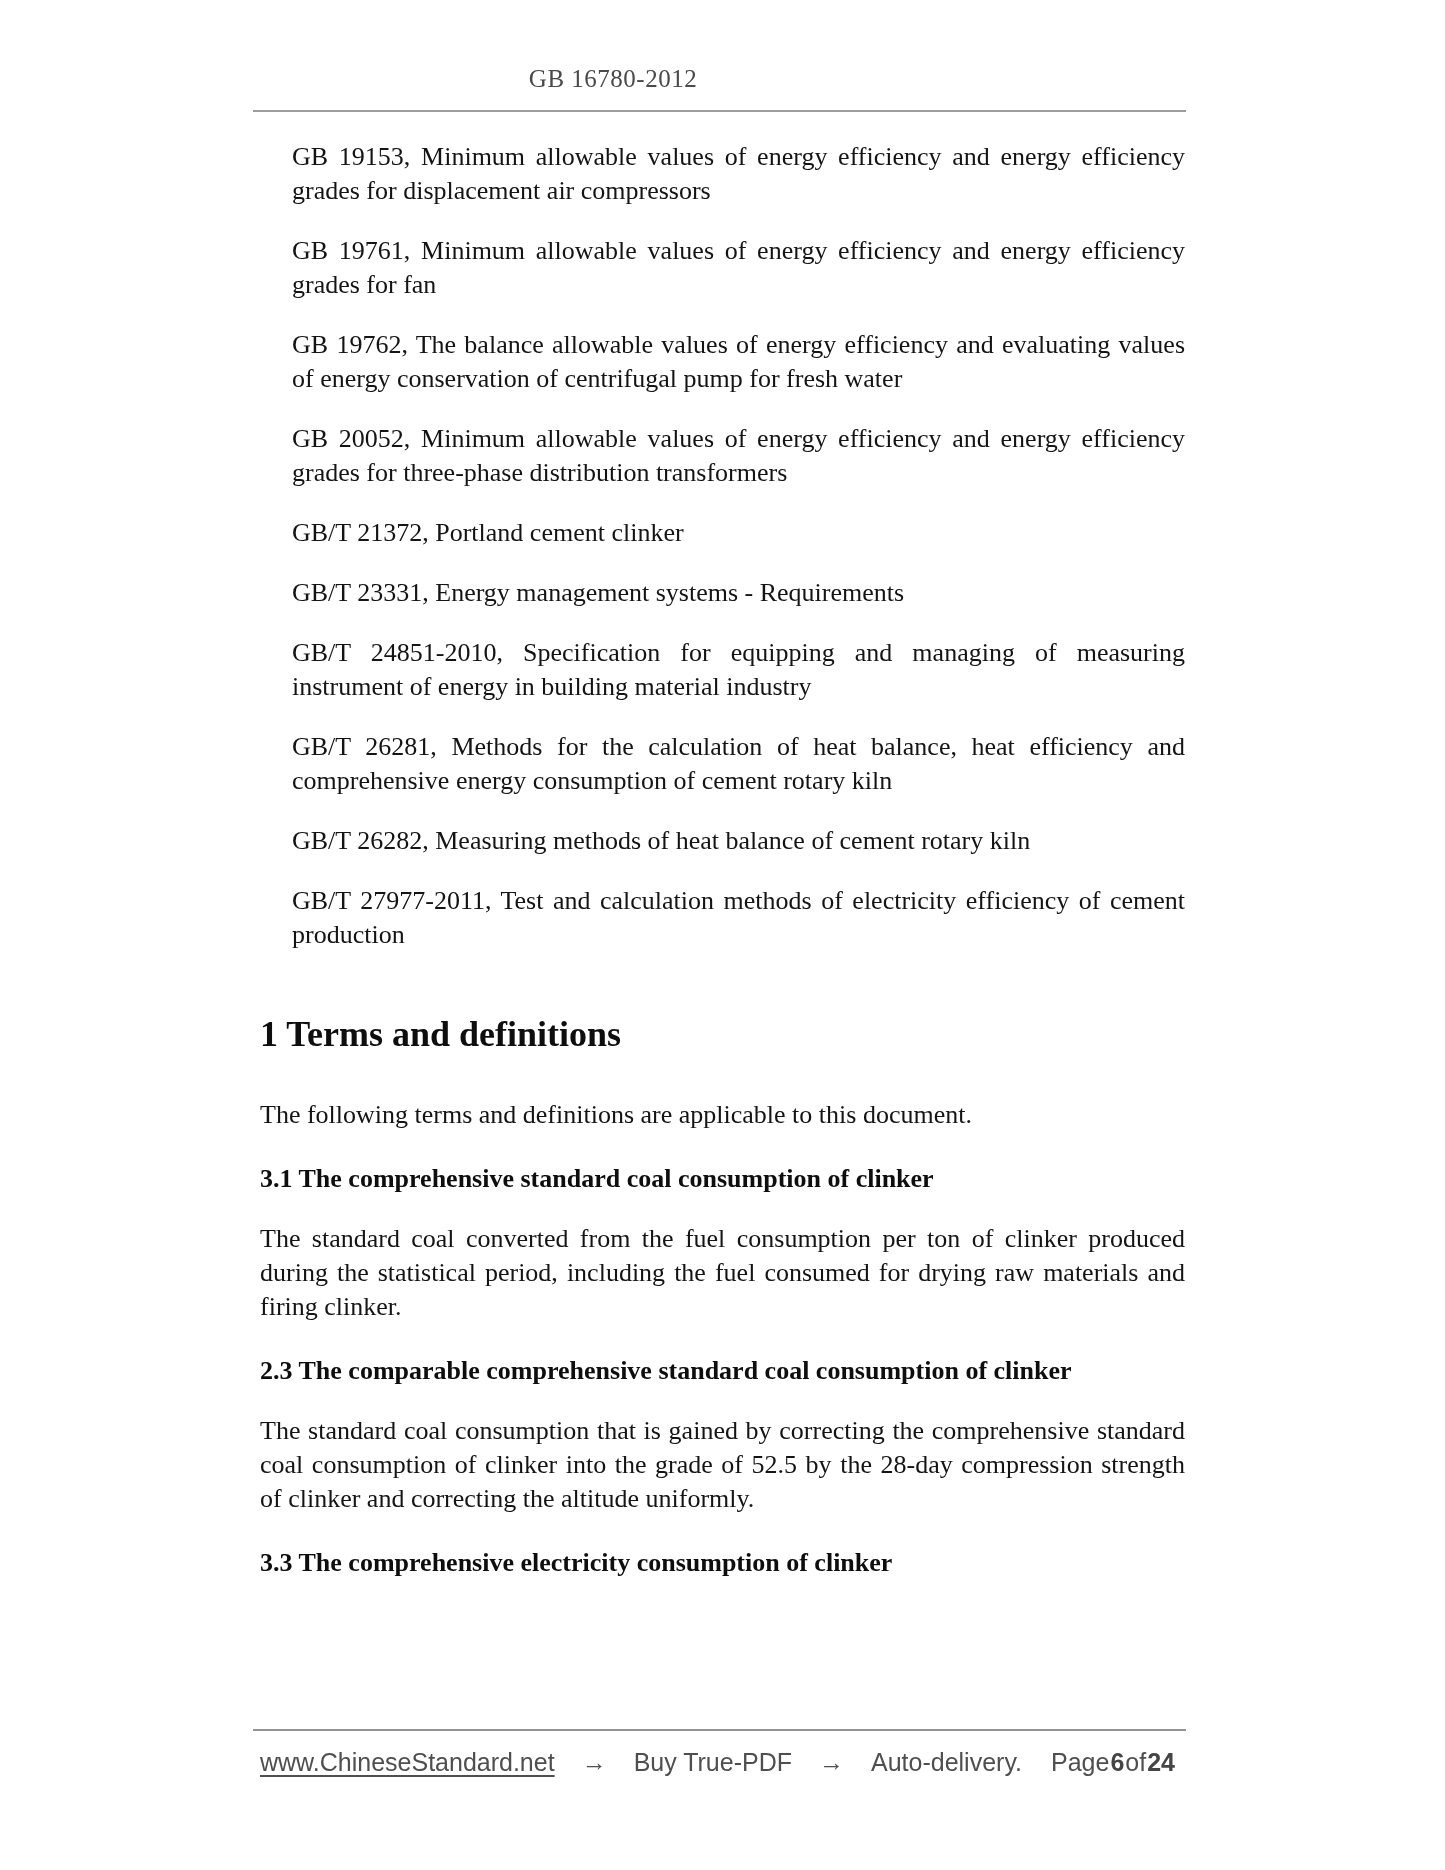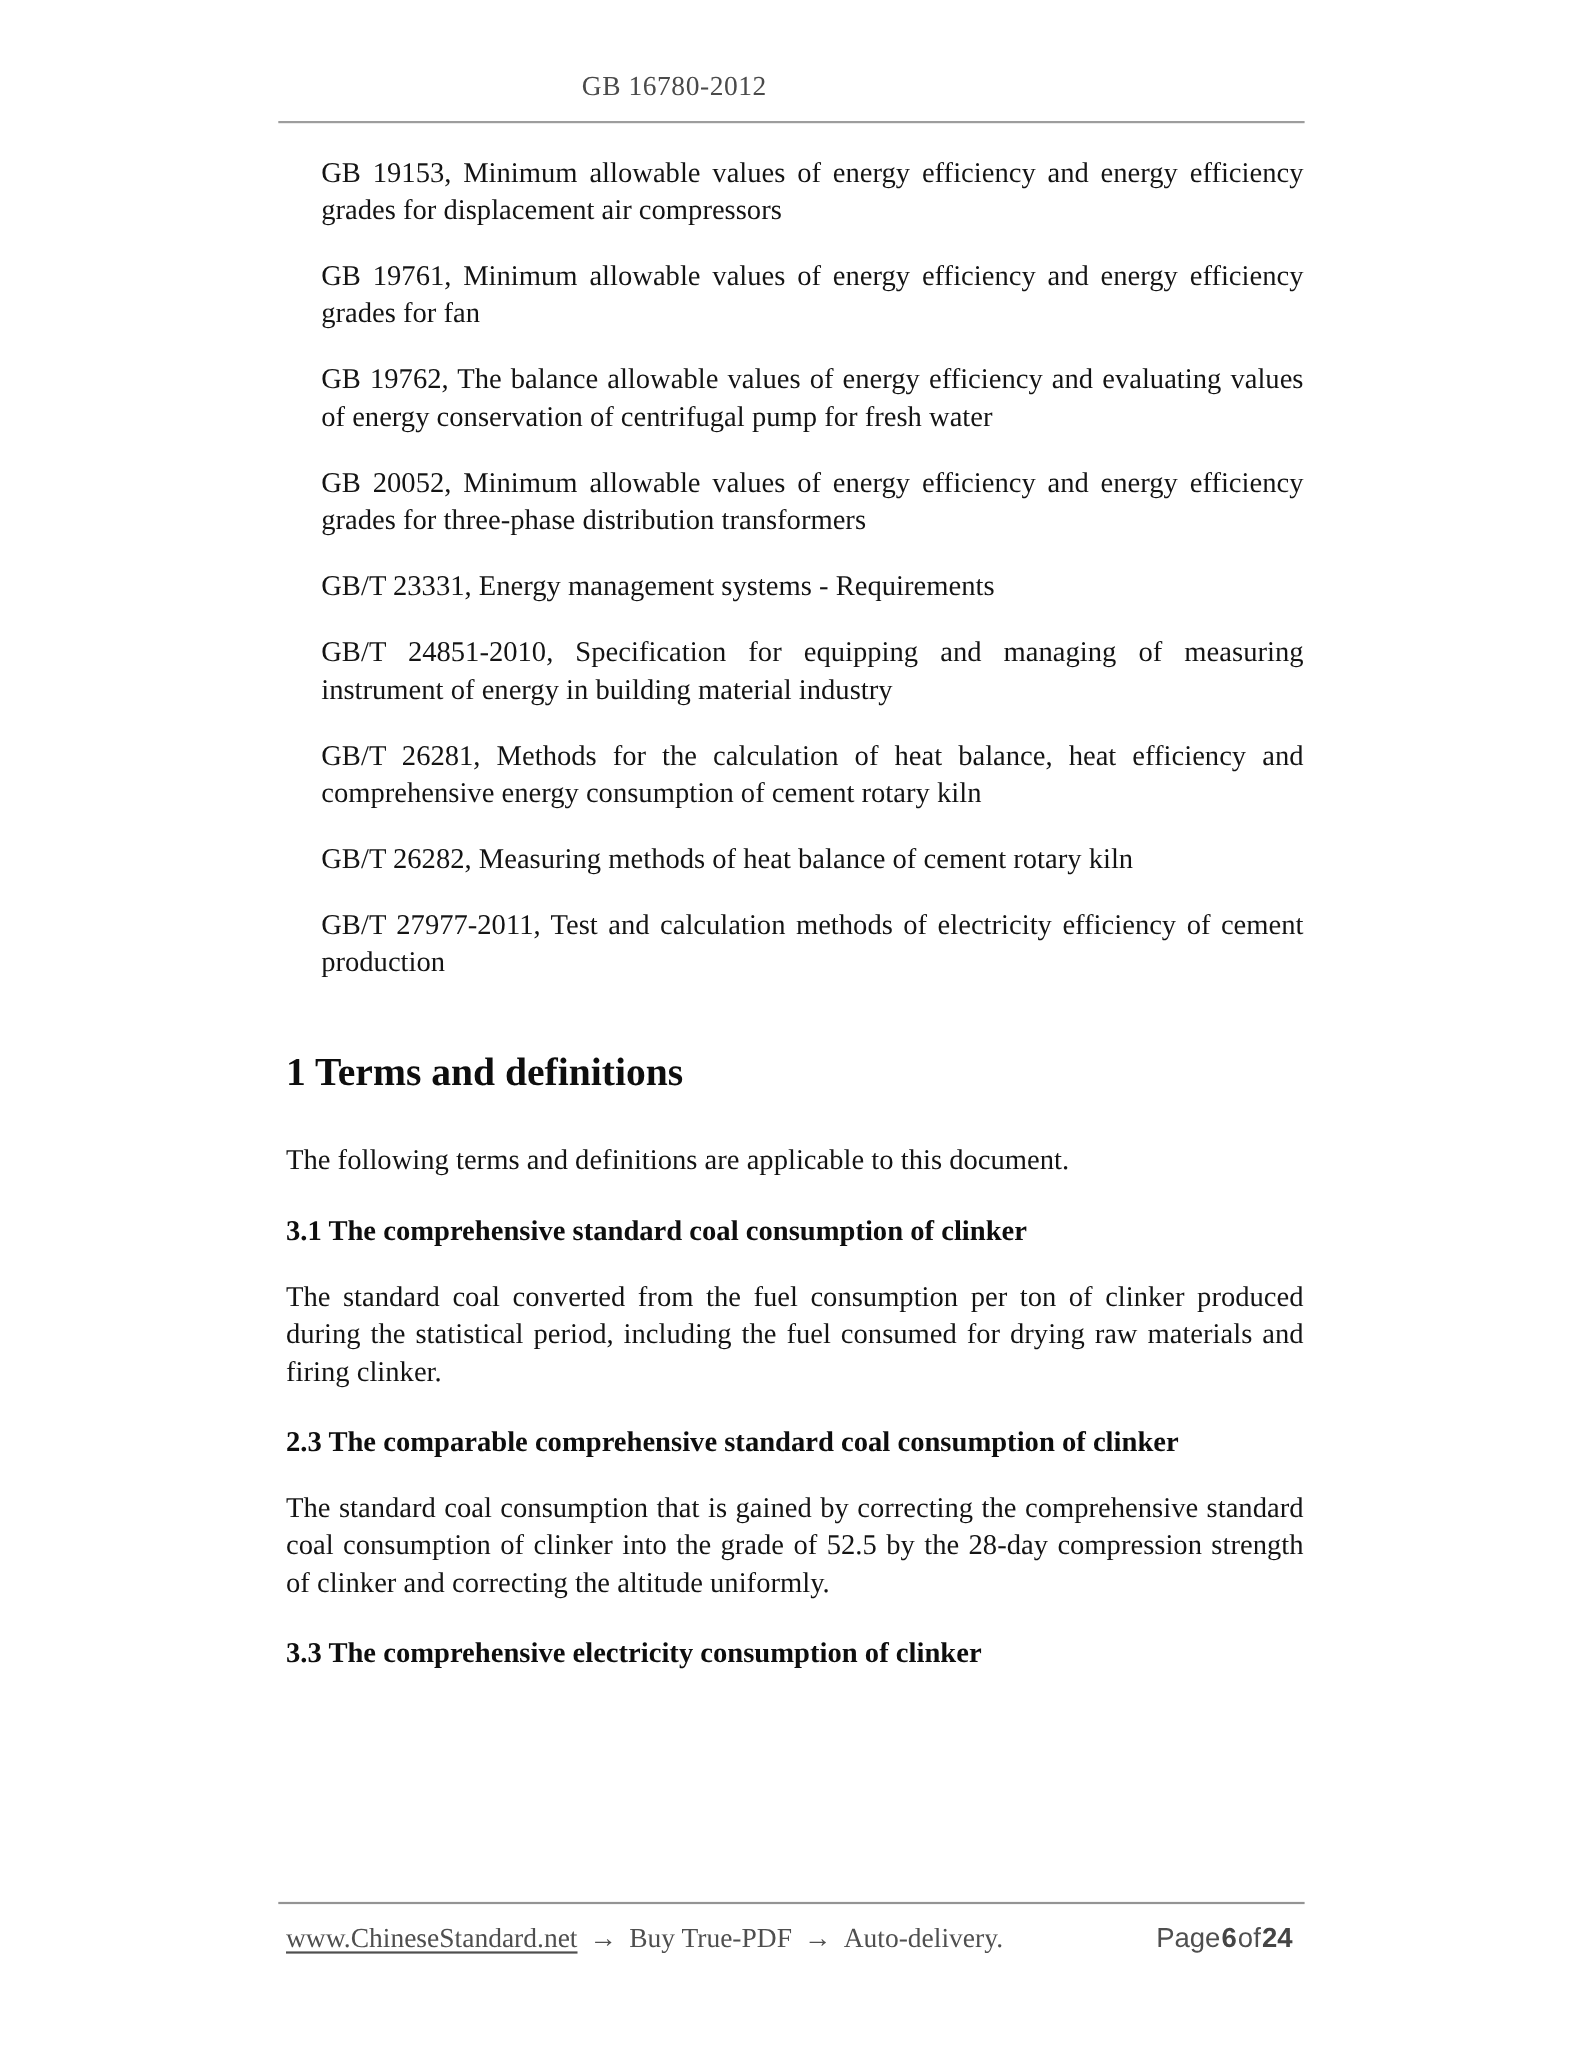--- a/index.html
+++ b/index.html
@@ -68,21 +68,21 @@
     left: 260px;
     width: 925px;
     display: flex;
     justify-content: space-between;
     align-items: baseline;
     font-family: "Liberation Sans", sans-serif;
     font-size: 25px;
     line-height: 30px;
     color: #4f4f4f;
   }
-  .footer-left { display: flex; align-items: baseline; gap: 11px; white-space: nowrap; font-family: Liberation Serif, serif; }
+  .footer-left { display: flex; align-items: baseline; gap: 27px; white-space: nowrap; }
   .footer-right { display: flex; align-items: baseline; gap: 1px; white-space: nowrap; padding-right: 10px; }
   .footer-link {
     color: #4f4f4f;
     text-decoration: underline;
     text-underline-offset: 4px;
     cursor: pointer;
   }
   .arrow { color: #4f4f4f; }
   .bold { font-weight: 700; color: #454545; }
 </style>
@@ -92,20 +92,21 @@
 <div class="page">
 
   <div class="doc-number">GB 16780-2012</div>
   <div class="rule header-rule"></div>
 
   <main class="content">
     <p class="ref">GB 19153, Minimum allowable values of energy efficiency and energy efficiency grades for displacement air compressors</p>
     <p class="ref">GB 19761, Minimum allowable values of energy efficiency and energy efficiency grades for fan</p>
     <p class="ref">GB 19762, The balance allowable values of energy efficiency and evaluating values of energy conservation of centrifugal pump for fresh water</p>
     <p class="ref">GB 20052, Minimum allowable values of energy efficiency and energy efficiency grades for three-phase distribution transformers</p>
+    <p class="ref">GB/T 21372, Portland cement clinker</p>
     <p class="ref">GB/T 23331, Energy management systems - Requirements</p>
     <p class="ref">GB/T 24851-2010, Specification for equipping and managing of measuring instrument of energy in building material industry</p>
     <p class="ref">GB/T 26281, Methods for the calculation of heat balance, heat efficiency and comprehensive energy consumption of cement rotary kiln</p>
     <p class="ref">GB/T 26282, Measuring methods of heat balance of cement rotary kiln</p>
     <p class="ref">GB/T 27977-2011, Test and calculation methods of electricity efficiency of cement production</p>
 
     <h2 class="section-heading">1 Terms and definitions</h2>
 
     <p class="body-par">The following terms and definitions are applicable to this document.</p>
 

